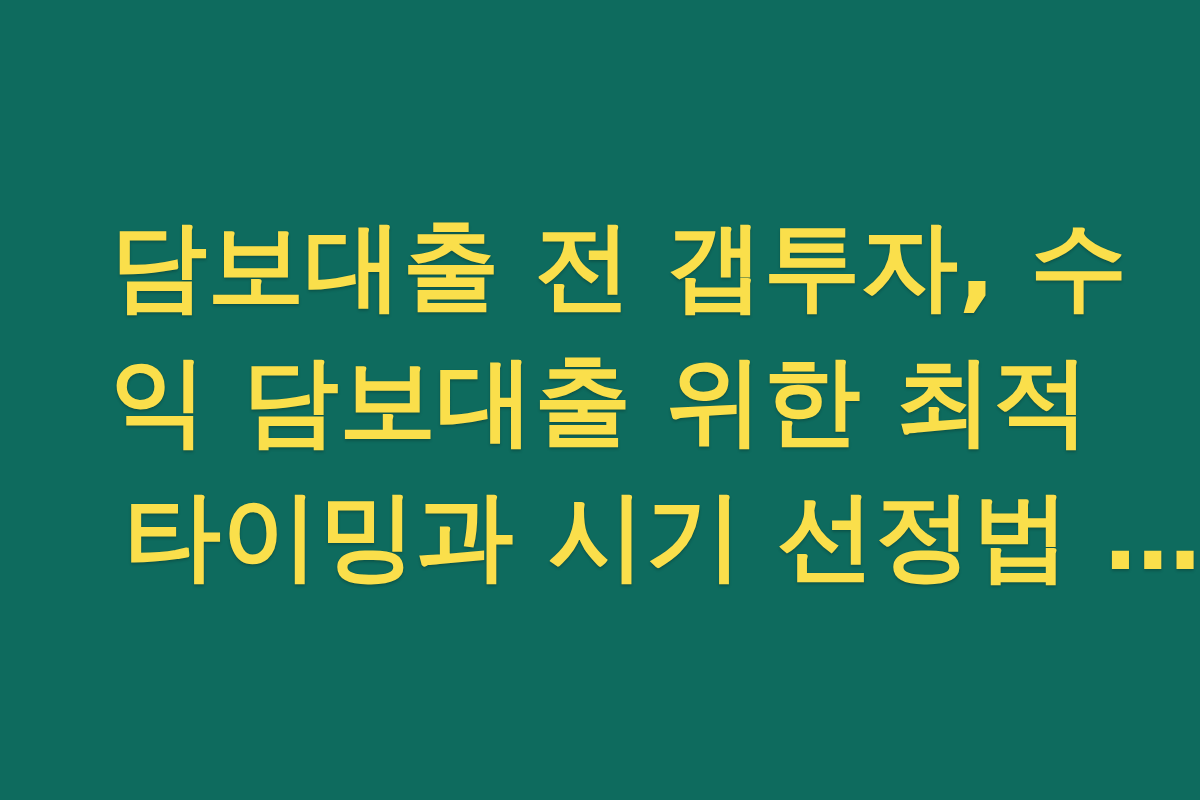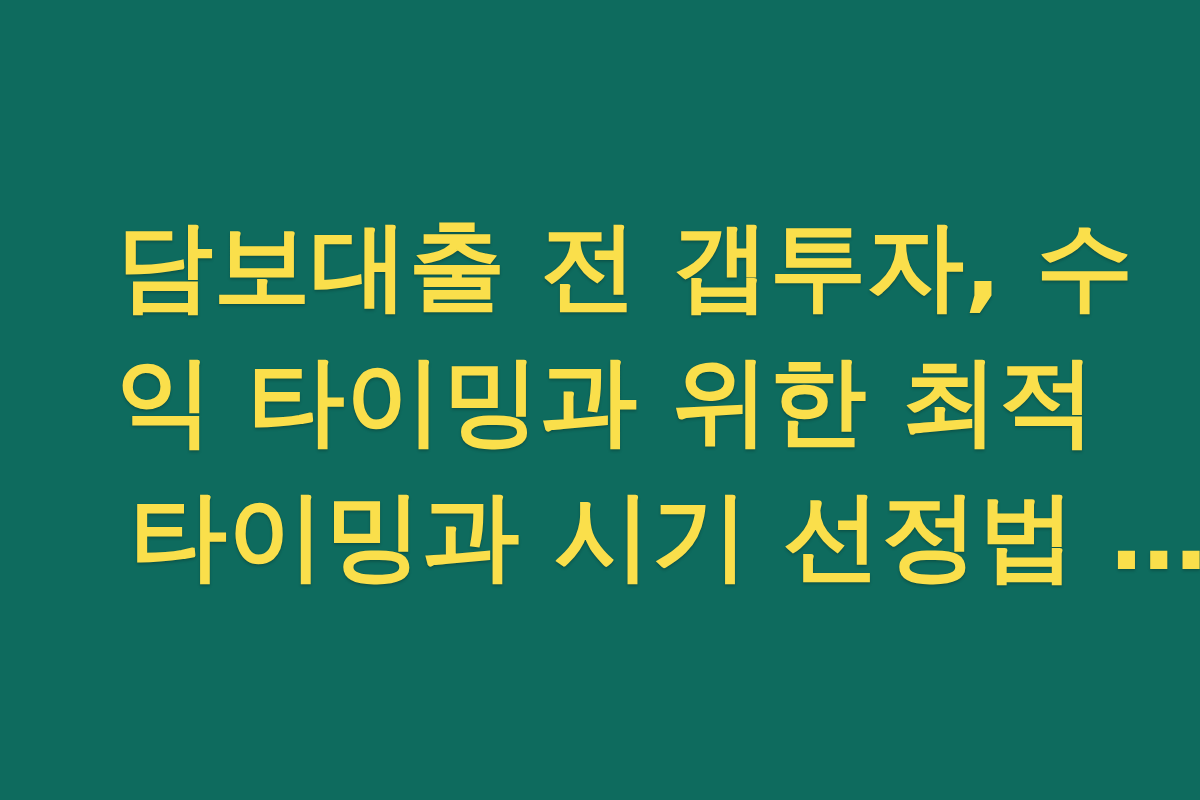--- a/index.html
+++ b/index.html
@@ -21,21 +21,21 @@
     height: 800px;
     box-sizing: border-box;
     display: flex;
     align-items: center;
     justify-content: flex-start;
     background: #0E6B5E;
   }
 
   #headline {
     position: absolute;
-    left: 116px;
+    left: 110px;
     top: 50%;
     transform: translateY(-50%);
     width: 990px;
     margin: 0;
     padding: 0;
     list-style: none;
     display: block;
   }
 
   .headline-line {
@@ -55,19 +55,19 @@
 </style>
 </head>
 <body>
 
 <div id="card" style="background: rgb(14, 107, 94);">
 
   <div id="headline">
 
     <span class="headline-line" style="color: rgb(250, 223, 75);">담보대출 전 갭투자, 수</span>
 
-    <span class="headline-line" style="color: rgb(250, 223, 75);">익 타이밍과 위한 최적</span>
+    <span class="headline-line" style="color: rgb(250, 223, 75);">익 담보대출 위한 최적</span>
 
     <span class="headline-line" style="color: rgb(250, 223, 75); margin-left: 14px;">타이밍과 시기 선정법 …</span>
 
   </div>
 
 </div>
 
 </body></html>

